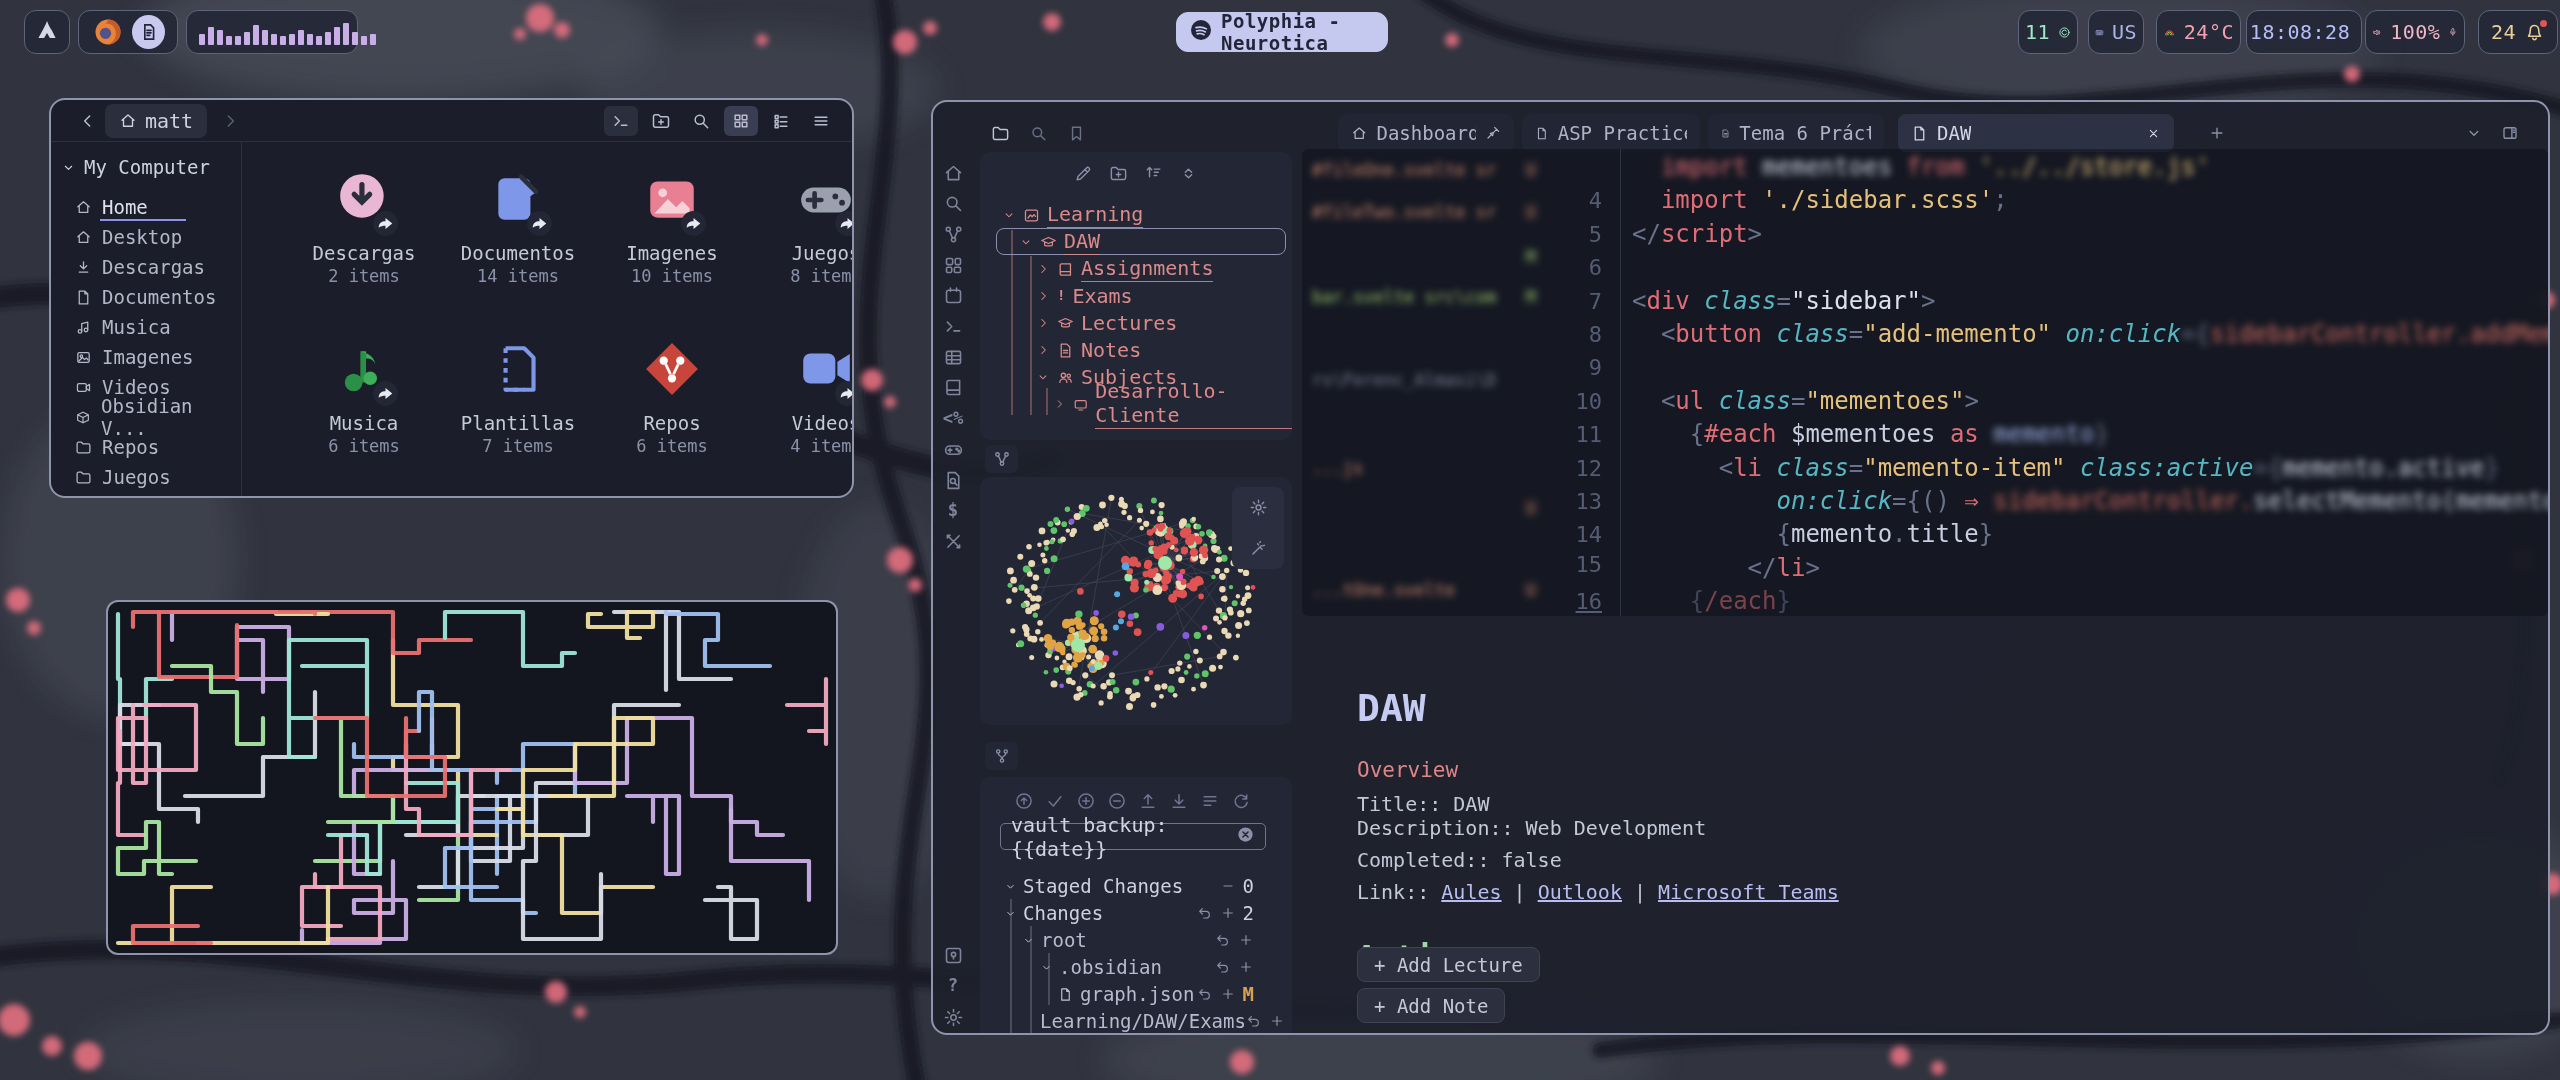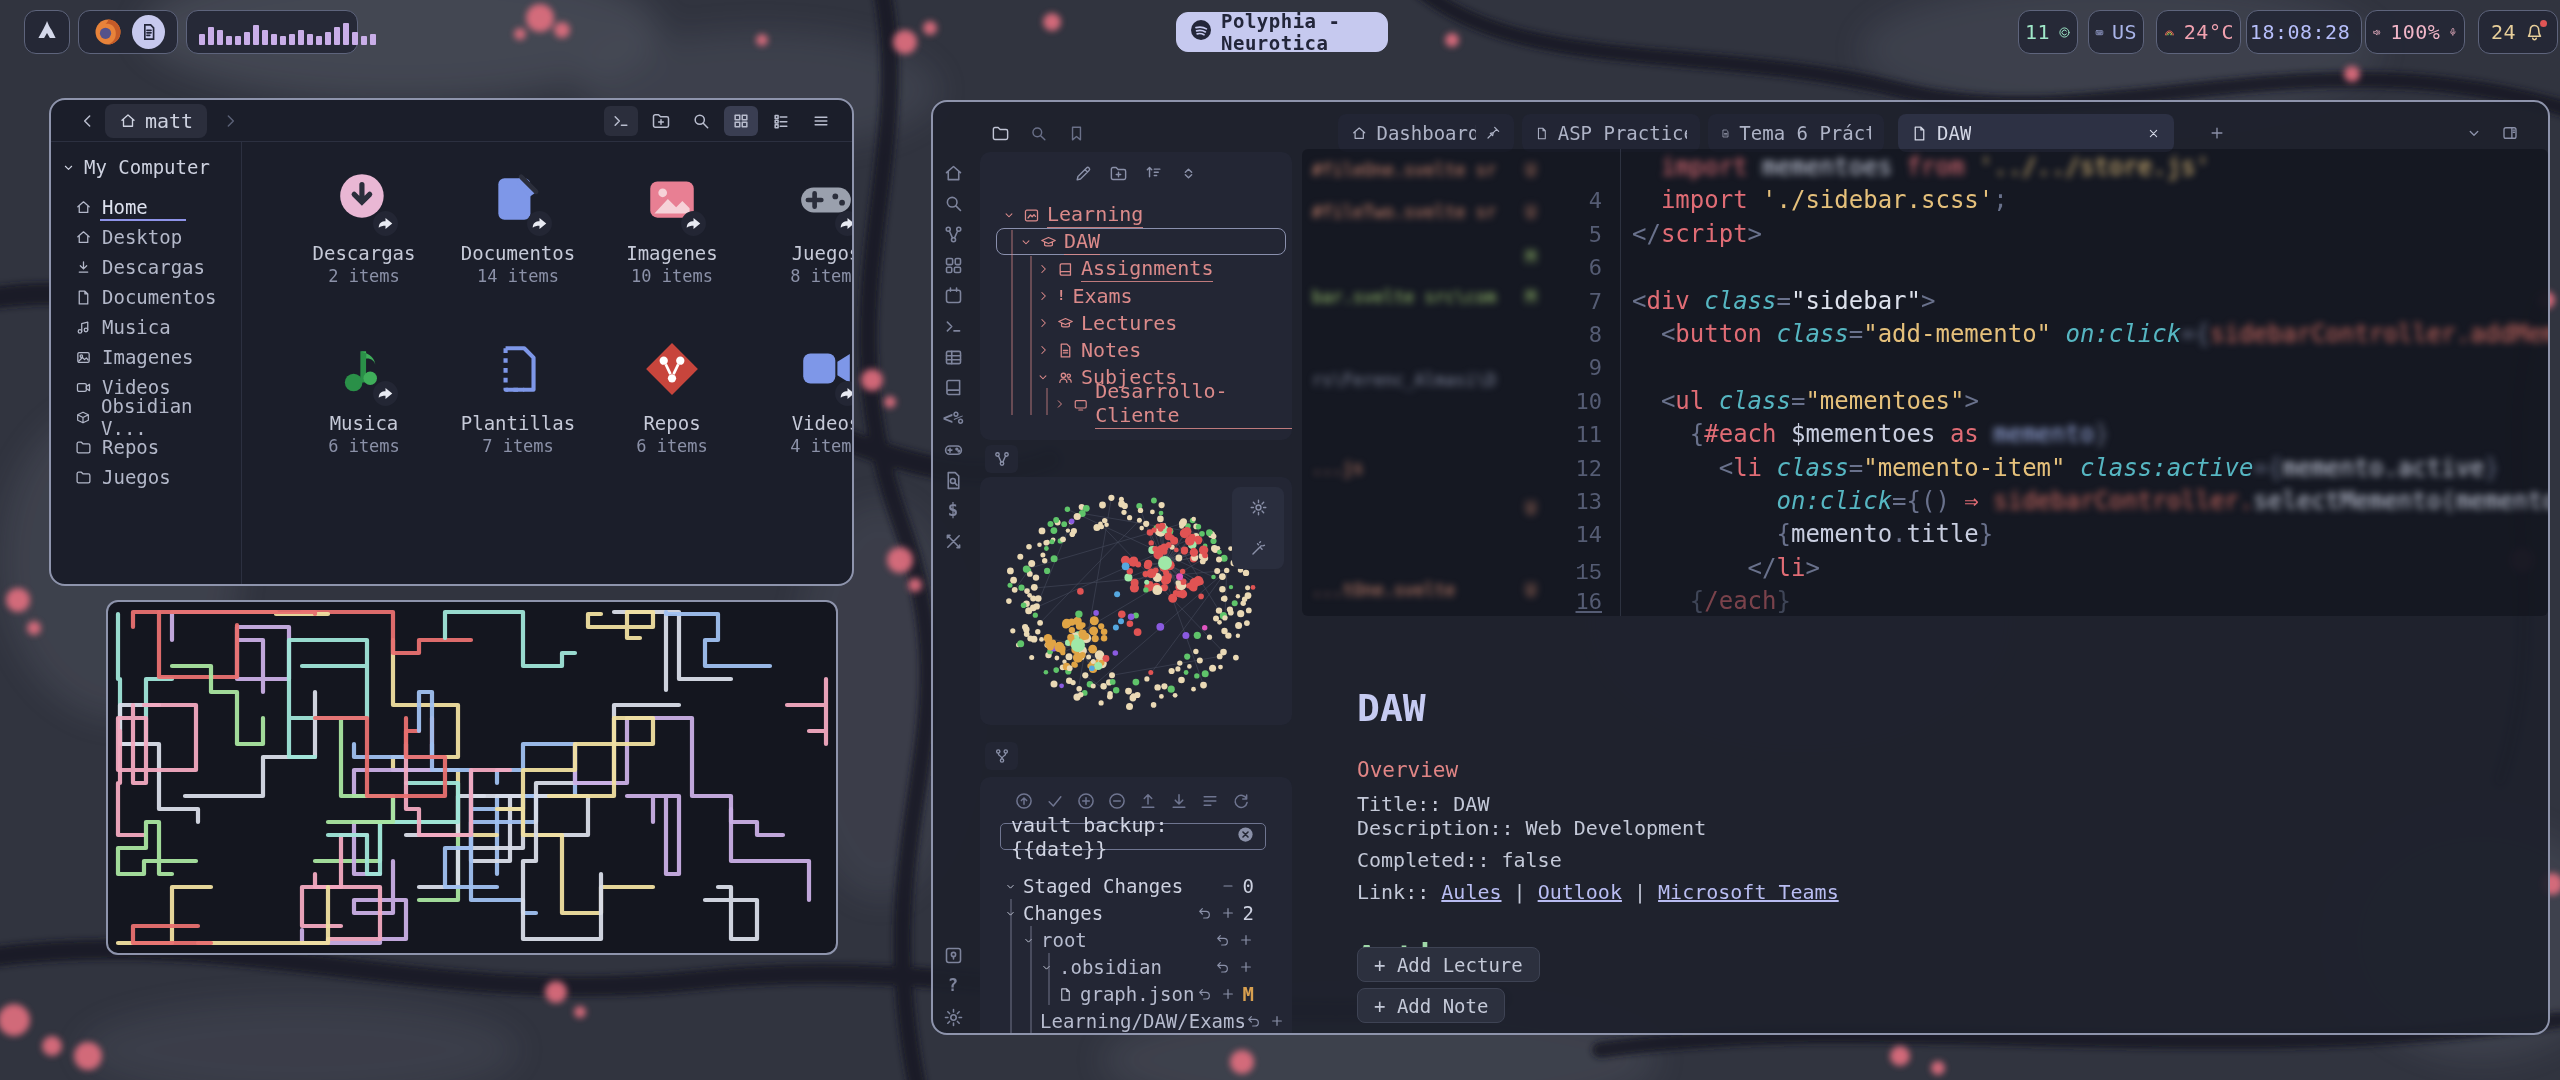--- a/index.html
+++ b/index.html
@@ -11,21 +11,21 @@
   .pill{position:absolute;top:10px;height:44px;background:rgba(36,39,53,.92);
     border:1.6px solid #5e647c;border-radius:12px;display:flex;align-items:center;
     gap:8px;padding:0 12px;color:#c6cad8}
   .pill .txt{font-size:20px;letter-spacing:.5px}
   .dock-circle{width:34px;height:34px;border-radius:50%;display:flex;align-items:center;justify-content:center}
   .viz{display:flex;align-items:flex-end;gap:3px;height:26px}
   .viz div{width:6px;background:#c9aee8;border-radius:1px}
   
   .win{position:absolute;border:2px solid #8e94ac;border-radius:16px;overflow:hidden}
   
-  #fm{left:49px;top:98px;width:805px;height:488px;background:#1b1e2a}
+  #fm{left:49px;top:98px;width:805px;height:400px;background:#1b1e2a}
   .fm-toolbar{position:absolute;left:0;top:0;right:0;height:42px;display:flex;align-items:center;
     padding:0 14px;color:#b9bdce;border-bottom:1px solid #2c3040}
   .fm-btn{display:flex;align-items:center;gap:8px;background:#2b2e3c;border-radius:8px;
     padding:5px 14px;color:#ced2e0;font-size:20px}
   .fm-tool{width:34px;height:30px;display:flex;align-items:center;justify-content:center;
     border-radius:6px;color:#b9bdce;margin-left:6px}
   .fm-tool.active{background:#3a3e52}
   .fm-side{position:absolute;left:0;top:42px;bottom:0;width:191px;border-right:1px solid #2c3040;
     padding:14px 0 0 10px;color:#b9bdce}
   .fm-side-head{display:flex;gap:8px;align-items:center;font-size:19px;color:#ced2e0;margin-bottom:14px}
@@ -1558,21 +1558,21 @@
           <div class="lnum" style="top: 239.8px;">10</div>
           <div class="cline" style="top: 237.8px;"><span class="pun">  </span><span class="pun">&lt;</span><span class="tag">ul </span><span class="attr">class</span><span class="pun">=</span><span class="val">"mementoes"</span><span class="pun">&gt;</span></div>
           <div class="lnum" style="top: 273.2px;">11</div>
           <div class="cline" style="top: 271.2px;"><span class="pun">    </span><span class="pun">{</span><span class="kw">#each </span><span class="var">$mementoes </span><span class="kw">as </span><span class="varb bl">memento</span><span class="pun bl">}</span></div>
           <div class="lnum" style="top: 306.6px;">12</div>
           <div class="cline" style="top: 304.6px;"><span class="pun">      </span><span class="pun">&lt;</span><span class="tag">li </span><span class="attr">class</span><span class="pun">=</span><span class="val">"memento-item" </span><span class="attr">class:active</span><span class="pun bl">={</span><span class="var bl">memento.active</span><span class="pun bl">}</span></div>
           <div class="lnum" style="top: 340px;">13</div>
           <div class="cline" style="top: 338px;"><span class="pun">          </span><span class="attr">on:click</span><span class="pun">={() </span><span class="arw">⇒ </span><span class="fn bl">sidebarController.</span><span class="var bl">selectMemento(memento.id)}</span></div>
           <div class="lnum" style="top: 373.4px;">14</div>
           <div class="cline" style="top: 371.4px;"><span class="pun">          </span><span class="pun">{</span><span class="var">memento</span><span class="pun">.</span><span class="var">title</span><span class="pun">}</span></div>
-          <div class="lnum" style="top: 412px; font-family: Liberation Mono, monospace;">15</div>
+          <div class="lnum" style="top: 403px;">15</div>
           <div class="cline" style="top: 404.8px;"><span class="pun">        </span><span class="pun">&lt;/</span><span class="tag">li</span><span class="pun">&gt;</span></div>
           <div class="lnum" style="top: 440.2px; text-decoration: underline;">16</div>
           <div class="cline" style="top: 438.2px;"><span class="pun">    </span><span class="pun dim">{</span><span class="kw dim">/each</span><span class="pun dim">}</span></div>
         </div>
     </div>
   <div class="nbtn" style="left: 424px; top: 845px;">
         <span>+ Add Lecture</span>
       </div>
       <div class="nbtn" style="left: 424px; top: 886px;">
         <span>+ Add Note</span>

